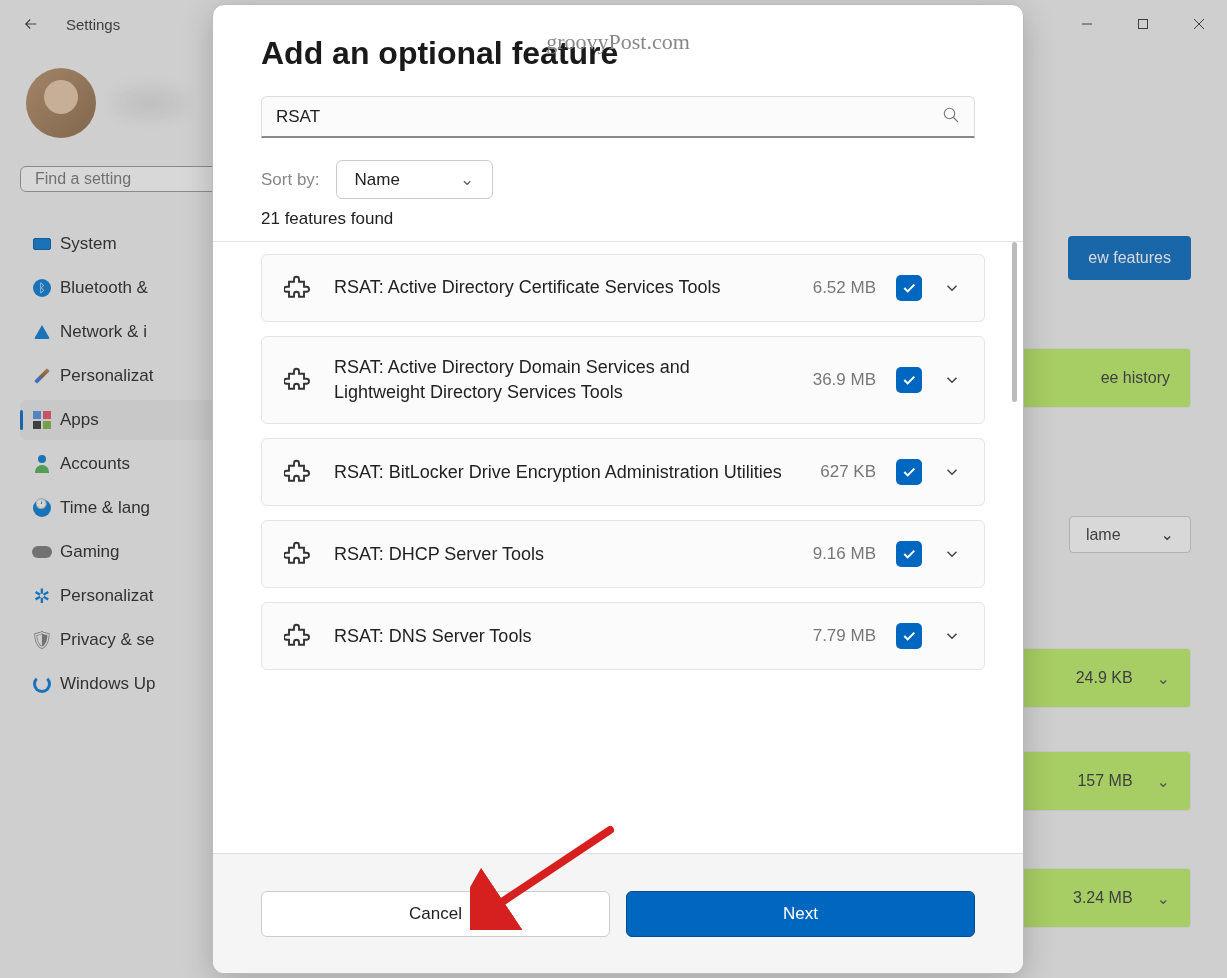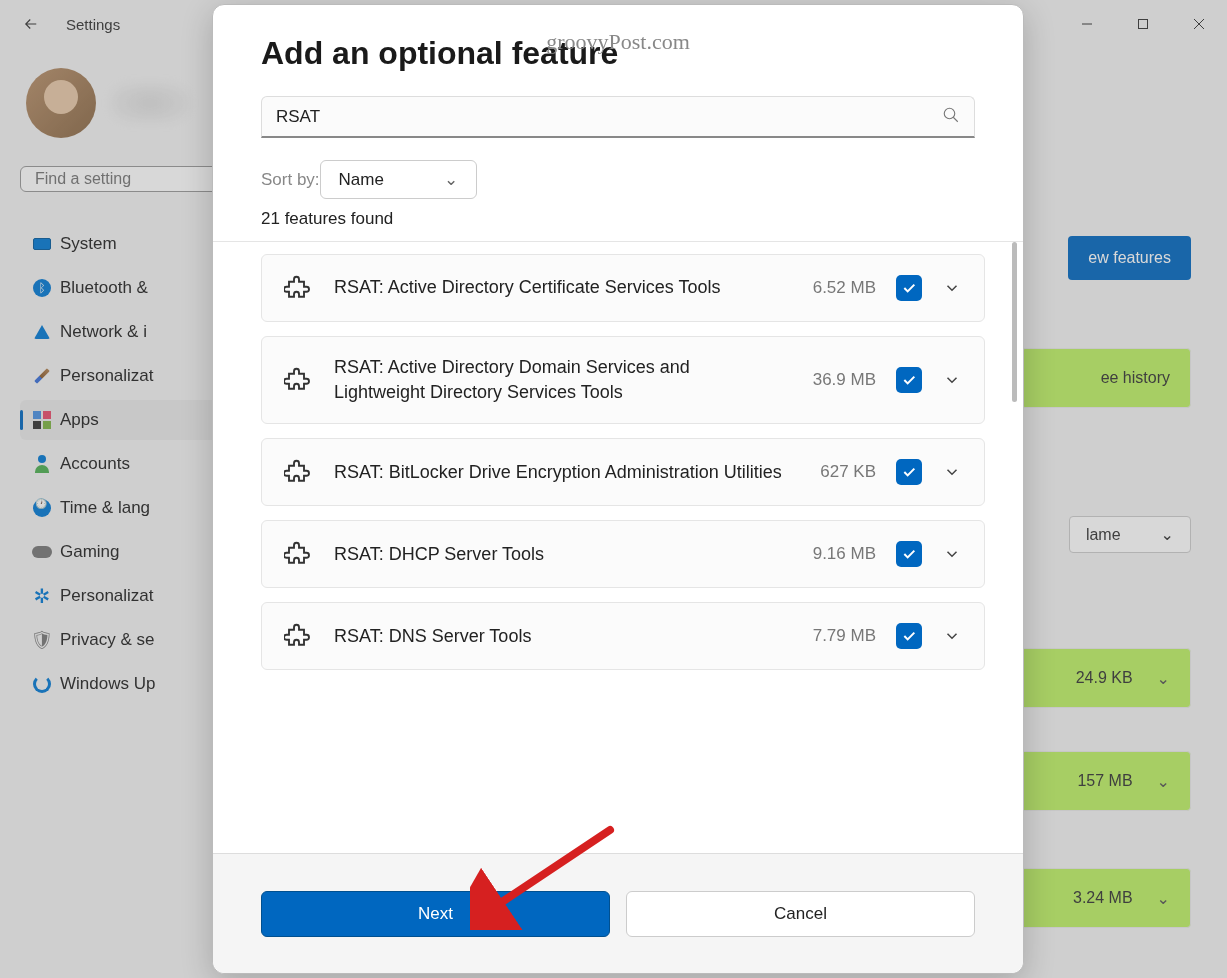--- a/index.html
+++ b/index.html
@@ -41,21 +41,21 @@
     
     .modal { position: absolute; top: 4px; left: 212px; width: 812px; height: 970px; background: #fff; border: 1px solid #bbb; border-radius: 12px; z-index: 10; display:flex; flex-direction:column; box-shadow: 0 8px 32px rgba(0,0,0,0.2); }
     .modal-header { padding: 30px 48px 0 48px; }
     .modal-title { font-size: 32px; font-weight: 600; color: #1a1a1a; margin-bottom: 24px; }
     .watermark { position:absolute; top:24px; left:50%; transform:translateX(-50%); font-size:22px; color:#888; font-family: Georgia, serif; pointer-events:none; }
 
     .modal-search { height: 42px; border-bottom: 2px solid #888; border-top:1px solid #ddd; border-left:1px solid #ddd; border-right:1px solid #ddd; border-radius: 6px 6px 0 0; background: #fbfbfb; display:flex; align-items:center; padding: 0 14px; margin-bottom: 22px; }
     .modal-search input { border:none; outline:none; font-size:17px; color:#222; flex:1; background:transparent; }
     .modal-search .sicon { color:#777; }
 
-    .sort-row { display:flex; align-items:center; margin-bottom: 10px; }
+    .sort-row { display:flex; align-items:center; gap:16px; margin-bottom: 10px; }
     .sort-label { font-size:17px; color:#888; }
     .sort-select { border:1px solid #ccc; border-radius:6px; padding:8px 18px; display:flex; align-items:center; gap:60px; font-size:17px; color:#222; background:#fff; }
     .found-text { font-size:17px; color:#222; margin-top: 6px; }
 
     .list-container { flex:1; overflow:hidden; padding: 12px 38px 0 48px; position:relative; border-top:1px solid #e5e5e5; margin-top:12px; }
     .list-scroll-indicator { position:absolute; right:6px; top:0; width:5px; height:160px; background:#bbb; border-radius:3px; }
     .feature-card { border:1px solid #e5e5e5; border-radius:6px; background:#fbfbfb; margin-bottom: 14px; display:flex; align-items:center; padding: 18px 22px; gap: 20px; }
     .puzzle-icon { width:30px; height:30px; flex-shrink:0; }
     .feature-name { flex:1; font-size:18px; color:#222; line-height:1.4; padding-right:10px; }
     .feature-size { font-size:17px; color:#777; white-space:nowrap; }
@@ -341,22 +341,22 @@
         </span>
       <span class="expand-chev">
           <svg width="18" height="18" viewBox="0 0 24 24" fill="none" stroke="currentColor" stroke-width="2">
             <path d="M6 9l6 6 6-6"></path>
           </svg>
         </span>
     </div>
   </div>
 
   <div class="modal-footer">
+    <div class="btn btn-secondary">Cancel</div>
     <div class="btn btn-primary">Next</div>
-    <div class="btn btn-secondary">Cancel</div>
   </div>
 </div>
 
 <svg class="arrow-annotation" style="left:470px; top:820px;" width="160" height="110">
   <defs>
       <marker id="ah" markerWidth="10" markerHeight="10" refX="2" refY="5" orient="auto">
         <path d="M0,0 L10,5 L0,10 Z" fill="#d62020"></path>
       </marker>
     </defs>
   <path d="M140,10 L20,90" stroke="#d62020" stroke-width="8" marker-end="url(#ah)" stroke-linecap="round"></path>

